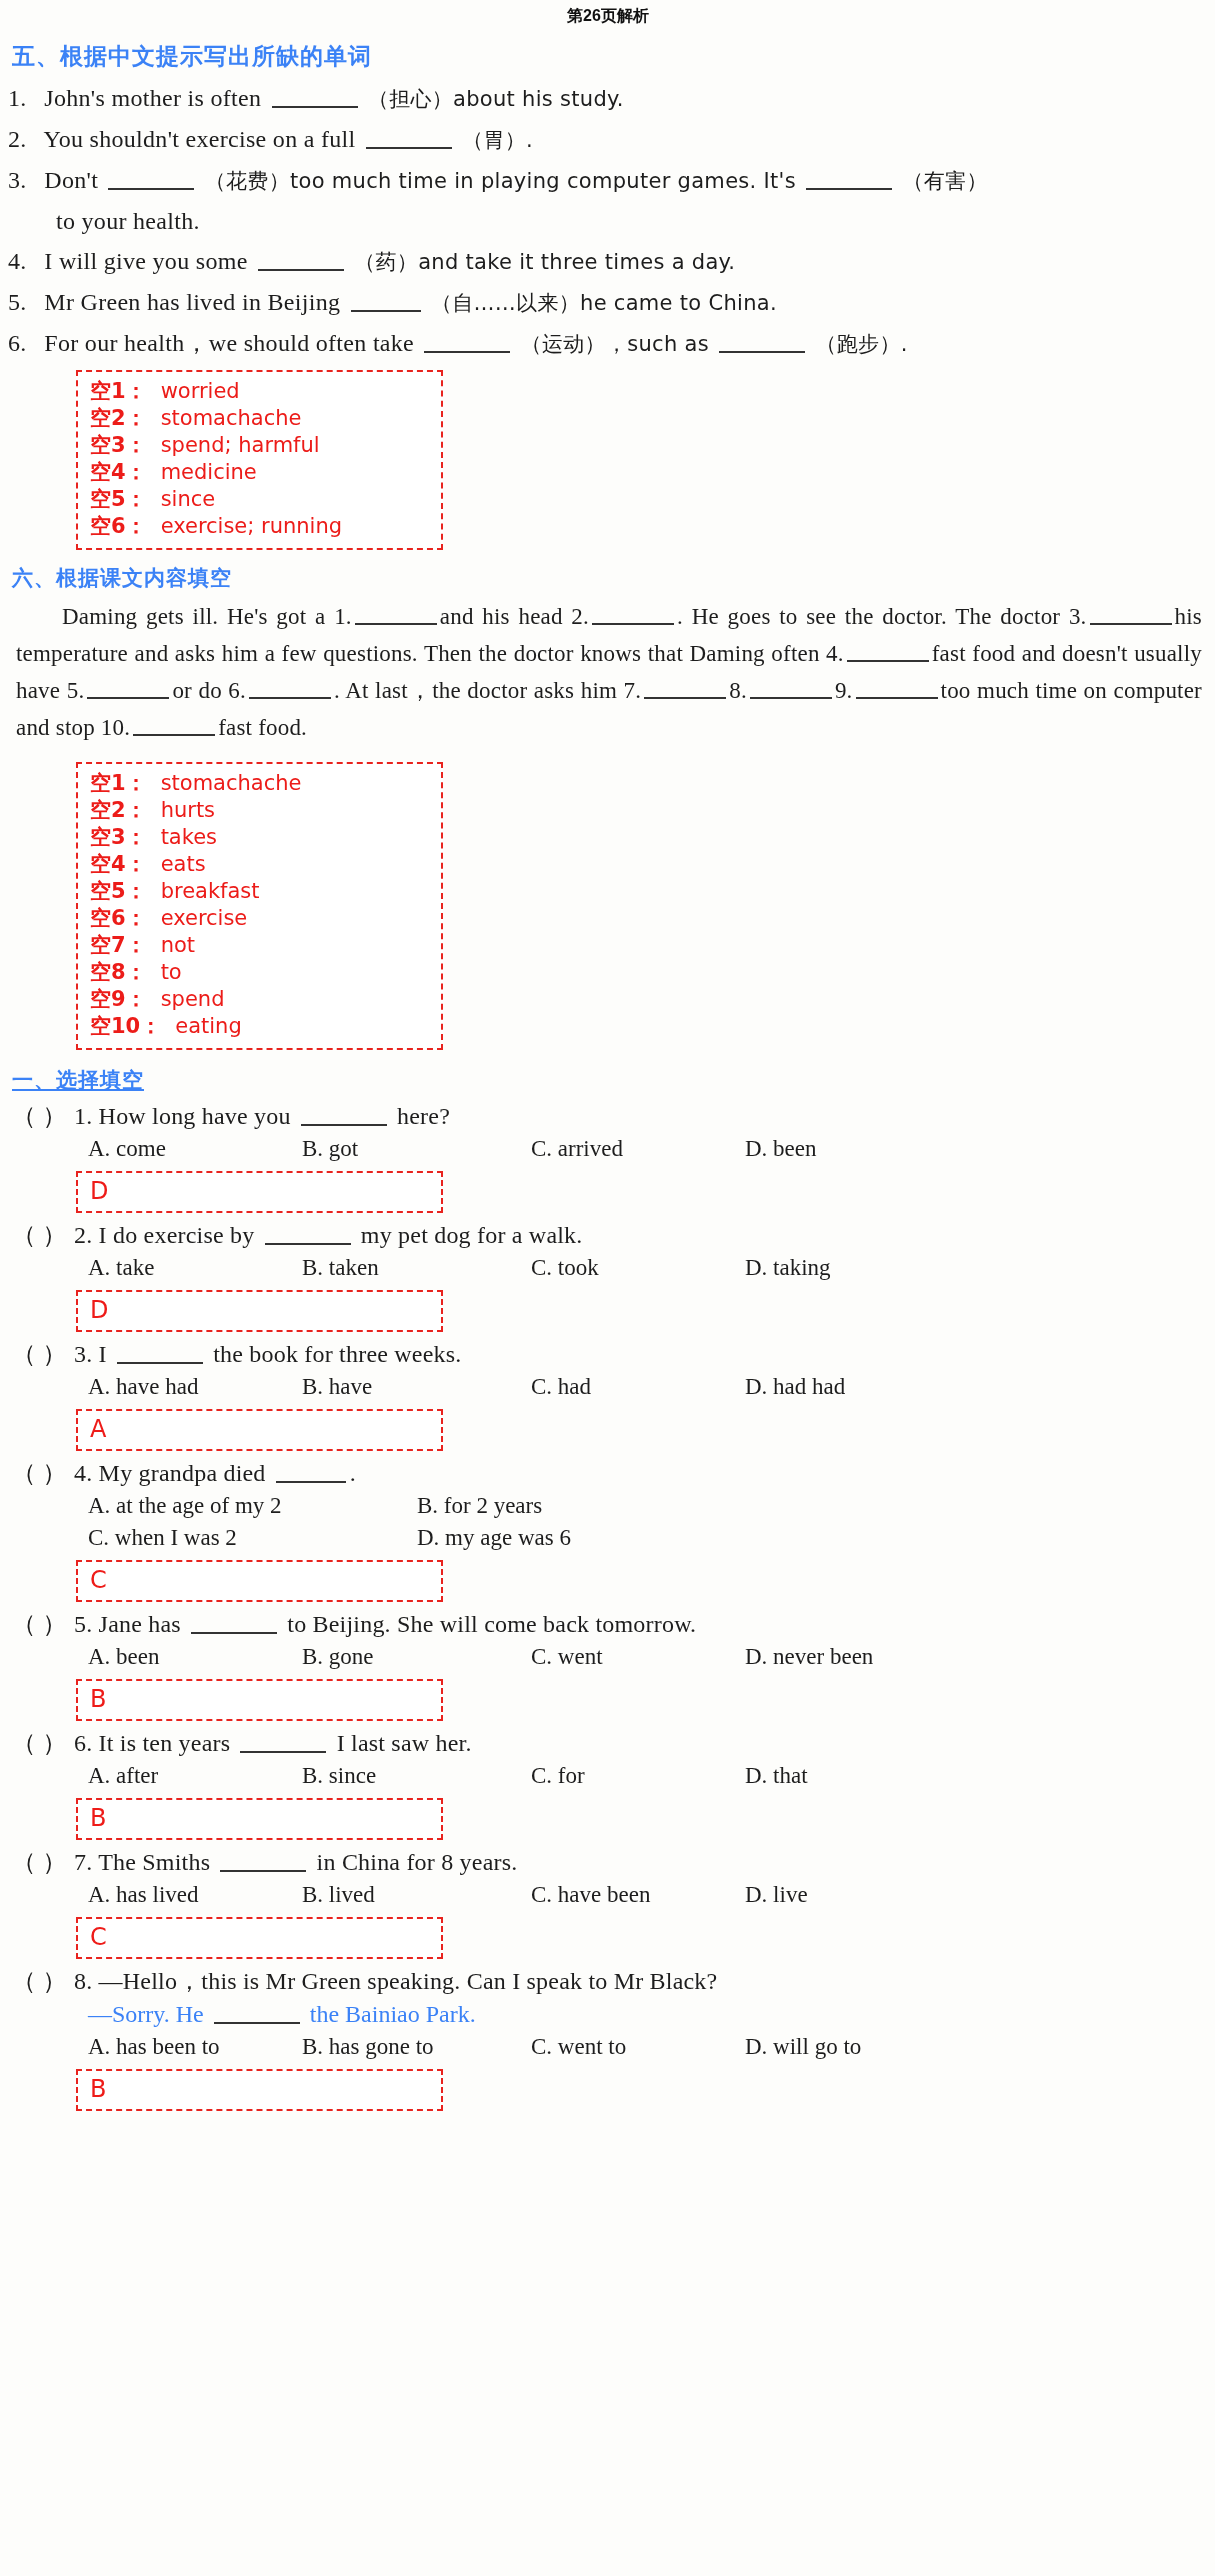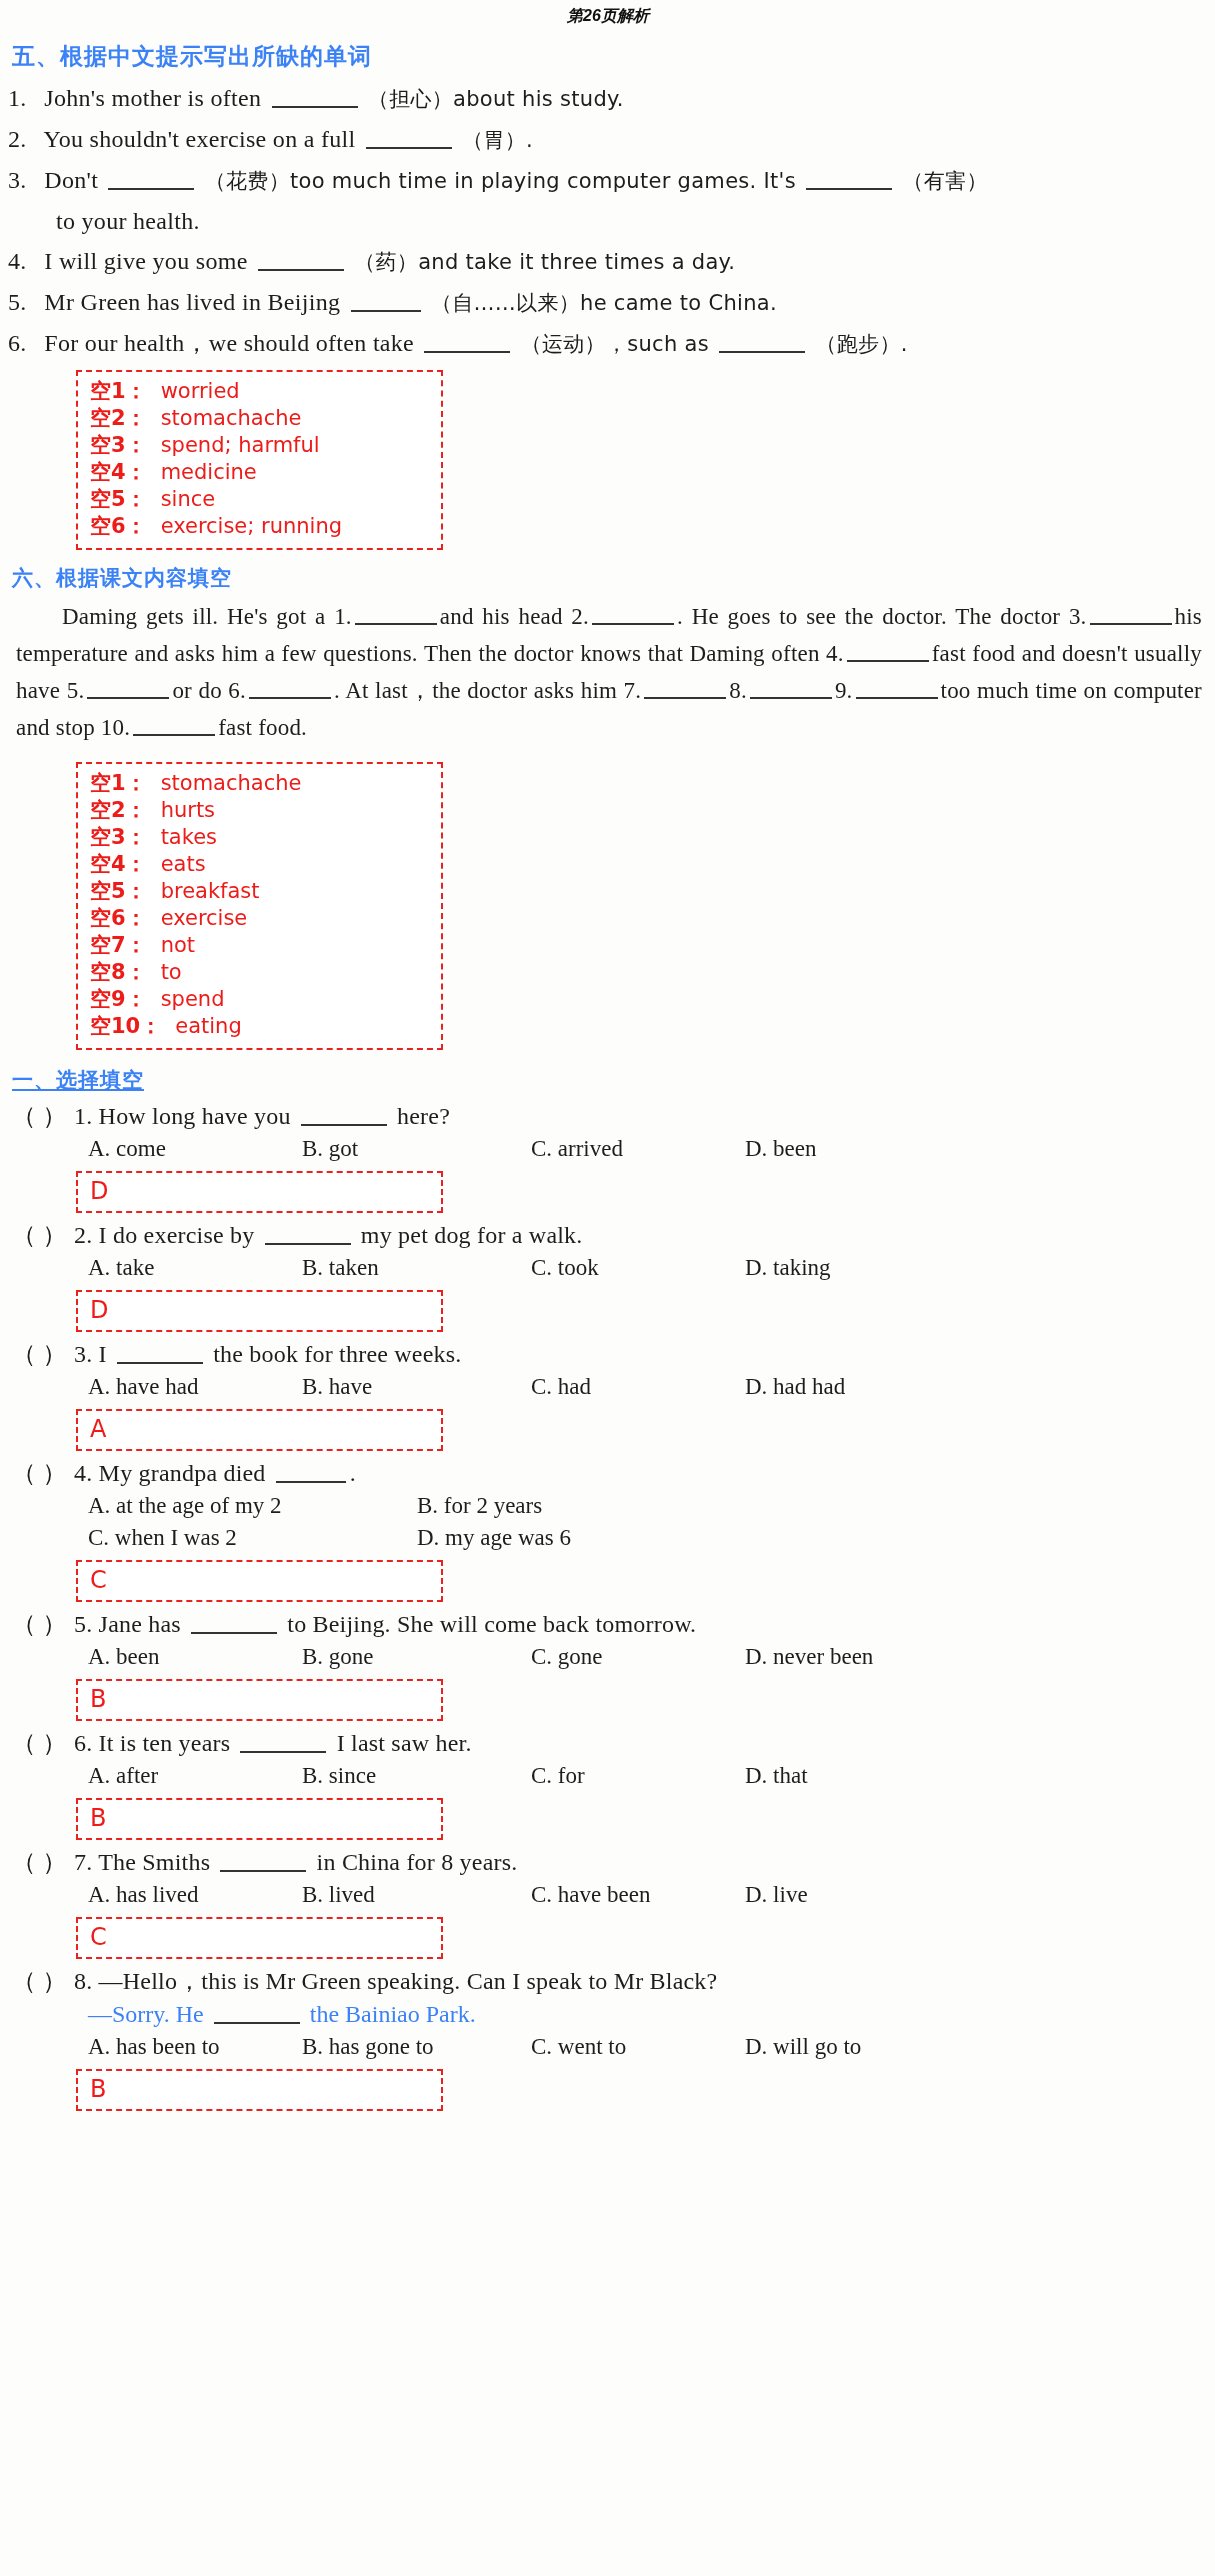--- a/index.html
+++ b/index.html
@@ -24,21 +24,20 @@
   }
   
   .page-title {
     text-align: center;
     font-family: "Liberation Sans", "DejaVu Sans", sans-serif;
     font-weight: bold;
     font-size: 16px;
     color: #111;
     padding-top: 6px;
     letter-spacing: 0px;
-    font-style: italic;
   }
   
   .sec-heading {
     font-family: "Liberation Sans", "DejaVu Sans", sans-serif;
     font-weight: bold;
     font-size: 23px;
     color: #3b82f6;
     margin: 14px 0 6px 12px;
     letter-spacing: 1px;
   }
@@ -323,21 +322,21 @@
     <div class="mc-answer">C</div>
   </div>
 
   <div class="mcq">
     <span class="paren">（      ）</span><span class="qn">5.</span>
     <span>Jane has</span>
     <span class="blank"></span>
     <span>to Beijing. She will come back tomorrow.</span>
   </div>
   <div class="mcopts">
-    <span class="opt o1">A. been</span><span class="opt o2">B. gone</span><span class="opt o3">C. gone</span><span class="opt o4">D. never been</span>
+    <span class="opt o1">A. been</span><span class="opt o2">B. gone</span><span class="opt o3">C. went</span><span class="opt o4">D. never been</span>
   </div>
   <div class="ansbox w-mc">
     <div class="mc-answer">B</div>
   </div>
 
   <div class="mcq">
     <span class="paren">（      ）</span><span class="qn">6.</span>
     <span>It is ten years</span>
     <span class="blank"></span>
     <span>I last saw her.</span>

